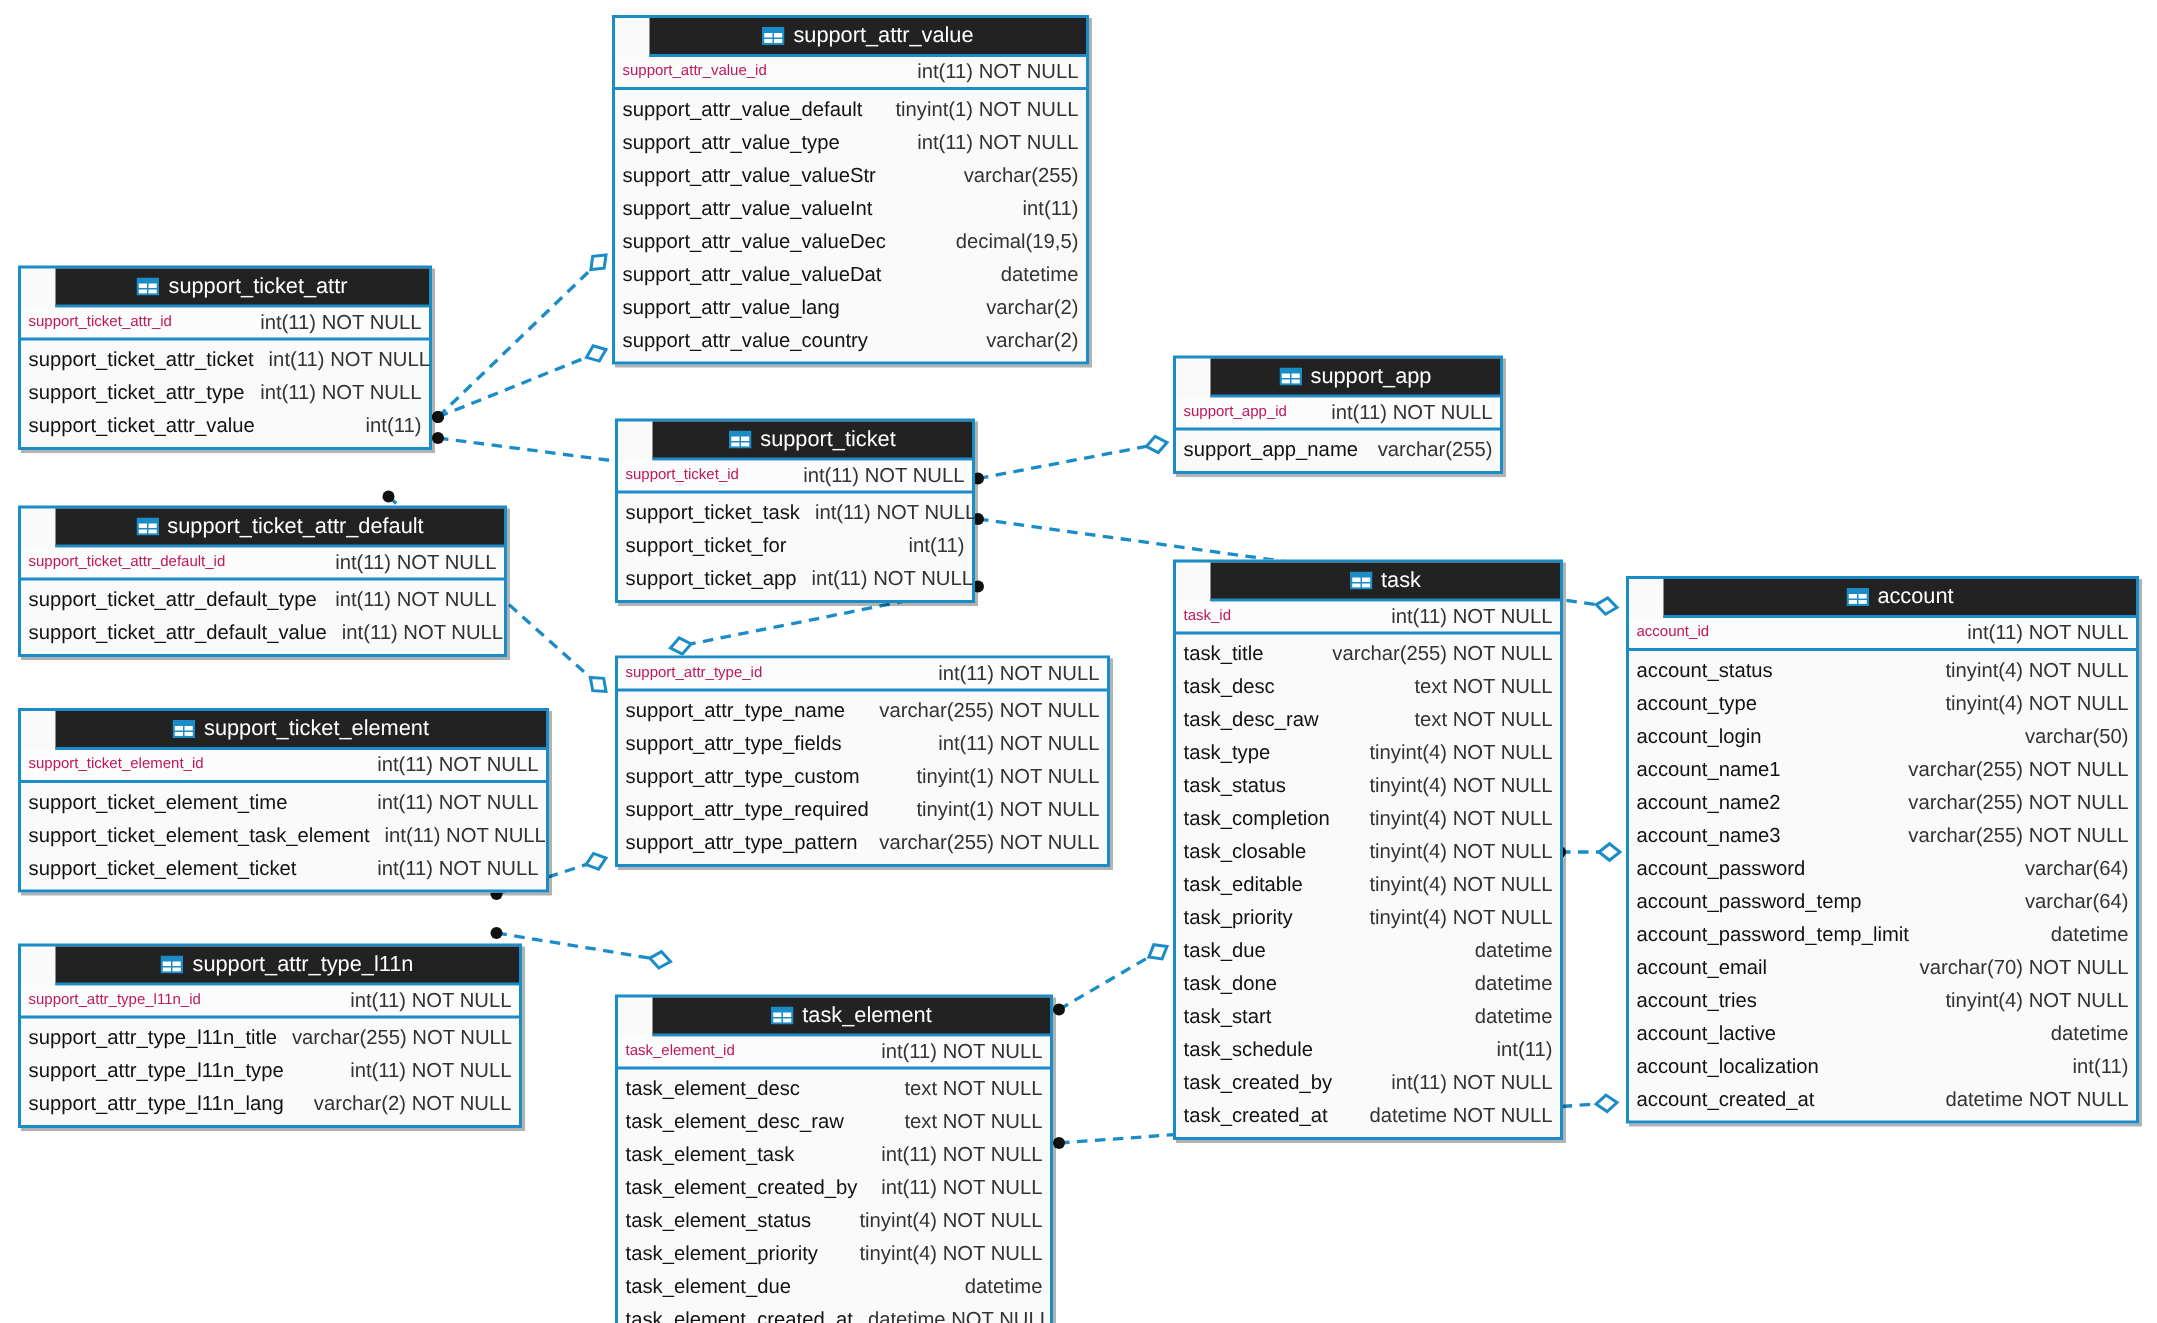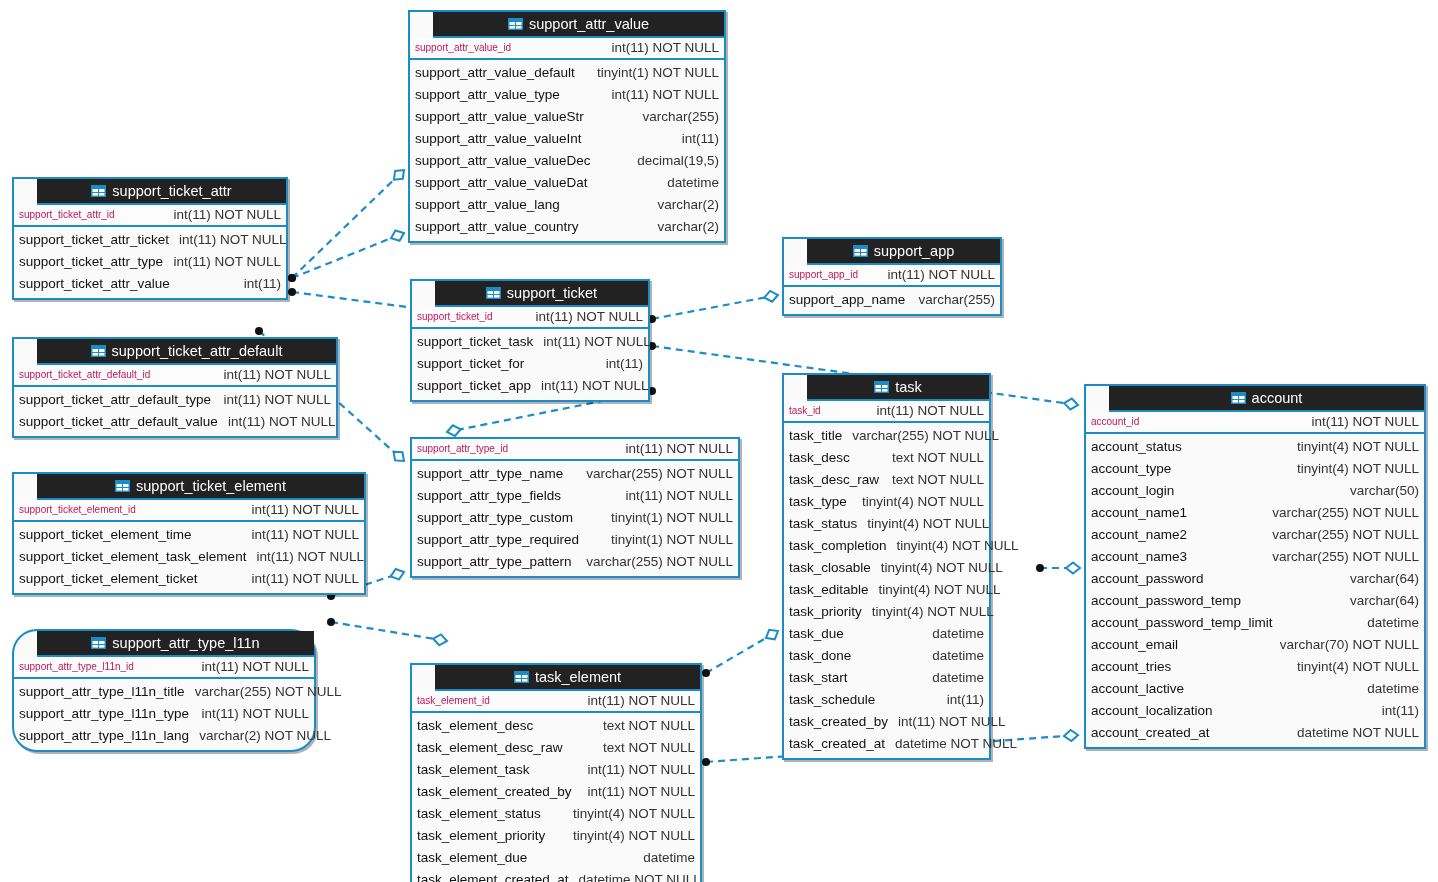--- a/index.html
+++ b/index.html
@@ -273,21 +273,21 @@
         <div class="col-row">
           <span class="col-name">support_ticket_attr_default_type</span>
           <span class="col-type">int(11) NOT NULL</span>
         </div>
         <div class="col-row">
           <span class="col-name">support_ticket_attr_default_value</span>
           <span class="col-type">int(11) NOT NULL</span>
         </div>
       </div>
     </div>
-    <div class="entity" style="left: 782px; top: 373px; width: 209px;">
+    <div class="entity" style="left: 782px; top: 373px; width: 260px;">
       <div class="entity-header">
         <svg class="tbl-icon" viewBox="0 0 15 12">
           <rect x="0.5" y="0.5" width="14" height="11" fill="#1a8cc8" stroke="#1a8cc8"></rect>
           <rect x="1.5" y="4" width="5.5" height="3" fill="#ffffff"></rect>
           <rect x="8" y="4" width="5.5" height="3" fill="#ffffff"></rect>
           <rect x="1.5" y="8" width="5.5" height="2.6" fill="#ffffff"></rect>
           <rect x="8" y="8" width="5.5" height="2.6" fill="#ffffff"></rect>
         </svg>
         <span class="entity-title">task</span>
       </div>
@@ -483,21 +483,21 @@
         <div class="col-row">
           <span class="col-name">support_ticket_element_task_element</span>
           <span class="col-type">int(11) NOT NULL</span>
         </div>
         <div class="col-row">
           <span class="col-name">support_ticket_element_ticket</span>
           <span class="col-type">int(11) NOT NULL</span>
         </div>
       </div>
     </div>
-    <div class="entity" style="left: 12px; top: 629px; width: 304px; border-radius: 25px;">
+    <div class="entity" style="left: 12px; top: 629px; width: 336px;">
       <div class="entity-header">
         <svg class="tbl-icon" viewBox="0 0 15 12">
           <rect x="0.5" y="0.5" width="14" height="11" fill="#1a8cc8" stroke="#1a8cc8"></rect>
           <rect x="1.5" y="4" width="5.5" height="3" fill="#ffffff"></rect>
           <rect x="8" y="4" width="5.5" height="3" fill="#ffffff"></rect>
           <rect x="1.5" y="8" width="5.5" height="2.6" fill="#ffffff"></rect>
           <rect x="8" y="8" width="5.5" height="2.6" fill="#ffffff"></rect>
         </svg>
         <span class="entity-title">support_attr_type_l11n</span>
       </div>

